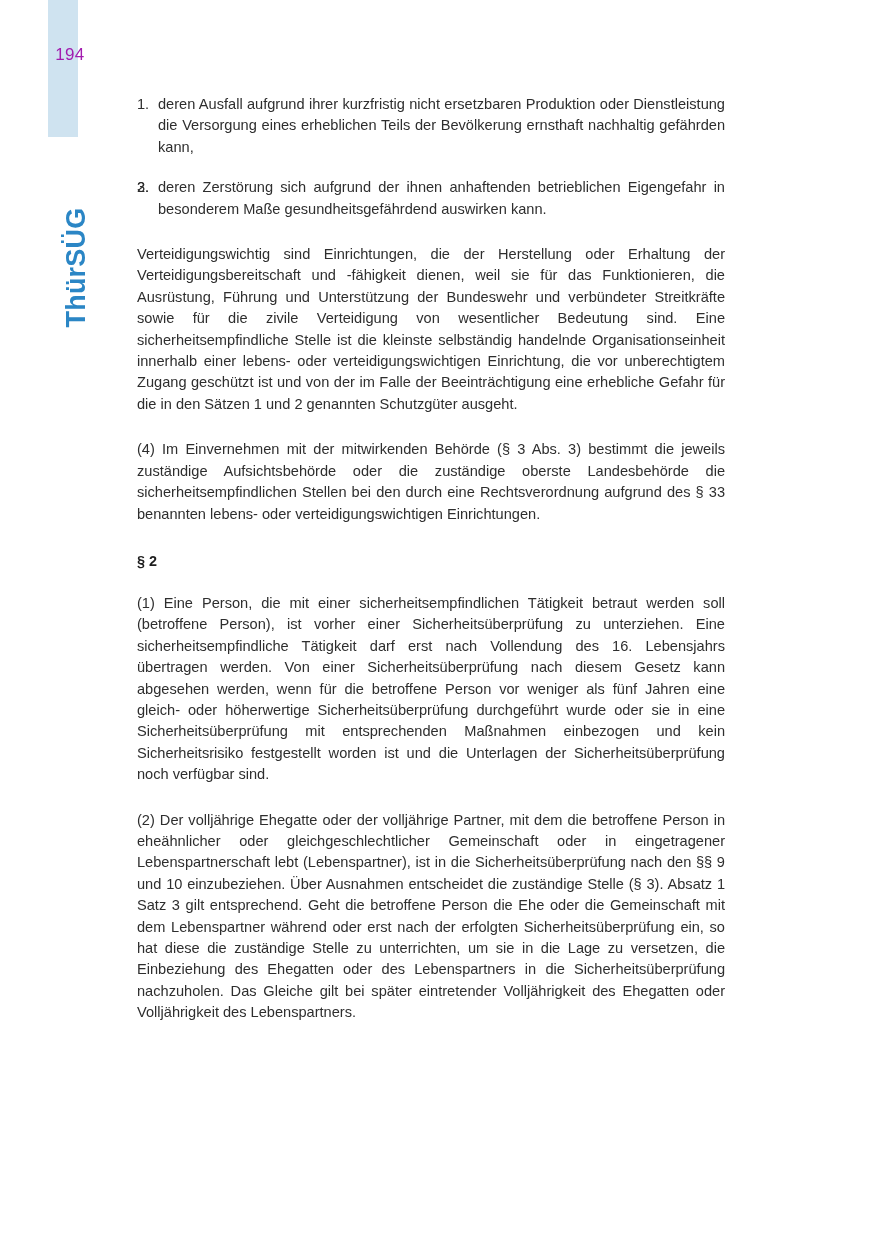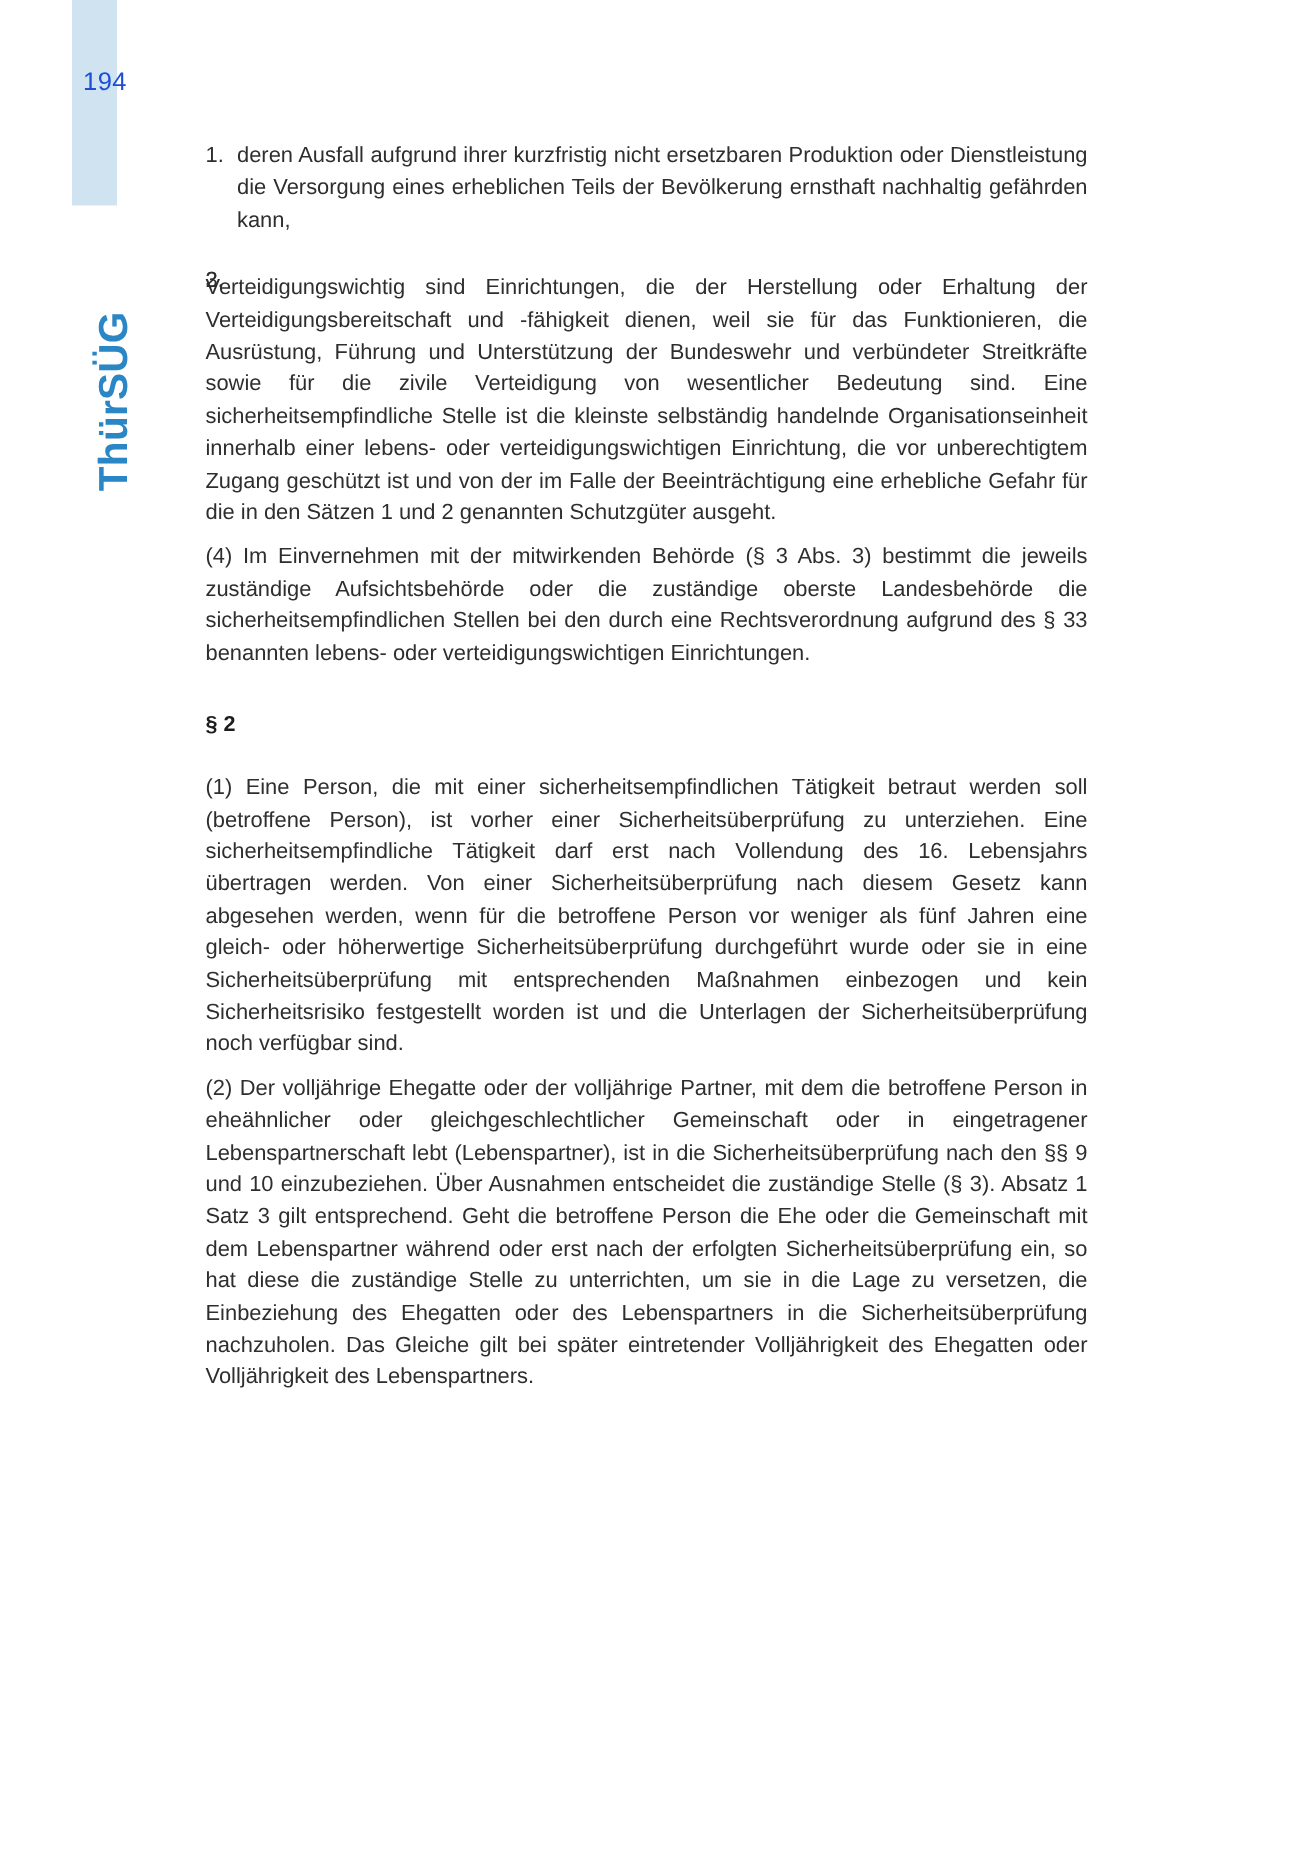--- a/index.html
+++ b/index.html
@@ -34,21 +34,21 @@
     height: 137px;
     background: #cfe3f0;
   }
   .folio-number {
     position: absolute;
     left: 44px;
     top: 46px;
     width: 52px;
     font-size: 17px;
     line-height: 1;
-    color: #1d4ed8;
+    color: #a21caf;
     letter-spacing: 0.3px;
     text-align: center;
   }
 
   
   .running-head {
     position: absolute;
     left: -24px;
     top: 252px;
     width: 200px;
@@ -93,21 +93,21 @@
   .enum li:last-child { margin-bottom: 0; }
   .enum .marker {
     position: absolute;
     left: 0;
     top: 0;
     font-size: 14.6px;
     line-height: 21.4px;
     color: #2e2e2e;
   }
 
-  .para { margin-top: 8px; }
+  .para { margin-top: 24px; }
 
   .heading {
     margin-top: 27px;
     font-weight: 700;
     font-size: 14.4px;
     line-height: 19px;
     text-align: left;
     color: #1d1d1d;
   }
   .heading .line { display: block; }
@@ -127,20 +127,21 @@
     <ol class="enum">
       <li>
         <span class="marker">1.</span>
         <span>deren Ausfall aufgrund ihrer kurzfristig nicht ersetzbaren Produktion oder Dienstleistung die Versorgung eines erheblichen Teils der Bevölkerung ernsthaft nachhaltig gefährden kann,</span>
       </li>
       <li>
         <span class="marker">2.</span>
       </li>
       <li>
         <span class="marker">3.</span>
+        <span>deren Zerstörung sich aufgrund der ihnen anhaftenden betrieblichen Eigengefahr in besonderem Maße gesundheitsgefährdend auswirken kann.</span>
       </li>
     </ol>
 
     <p class="para" style="margin-top:24px;">Verteidigungswichtig sind Einrichtungen, die der Herstellung oder Erhaltung der Verteidigungsbereitschaft und -fähigkeit dienen, weil sie für das Funktionieren, die Ausrüstung, Führung und Unterstützung der Bundeswehr und verbündeter Streitkräfte sowie für die zivile Verteidigung von wesentlicher Bedeutung sind. Eine sicherheitsempfindliche Stelle ist die kleinste selbständig handelnde Organisationseinheit innerhalb einer lebens- oder verteidigungswichtigen Einrichtung, die vor unberechtigtem Zugang geschützt ist und von der im Falle der Beeinträchtigung eine erhebliche Gefahr für die in den Sätzen 1 und 2 genannten Schutzgüter ausgeht.</p>
 
     <p class="para">(4) Im Einvernehmen mit der mitwirkenden Behörde (§ 3 Abs. 3) bestimmt die jeweils zuständige Aufsichtsbehörde oder die zuständige oberste Landesbehörde die sicherheitsempfindlichen Stellen bei den durch eine Rechtsverordnung aufgrund des § 33 benannten lebens- oder verteidigungswichtigen Einrichtungen.</p>
 
     <div class="heading">
       <span class="line">§ 2</span>
     </div>

